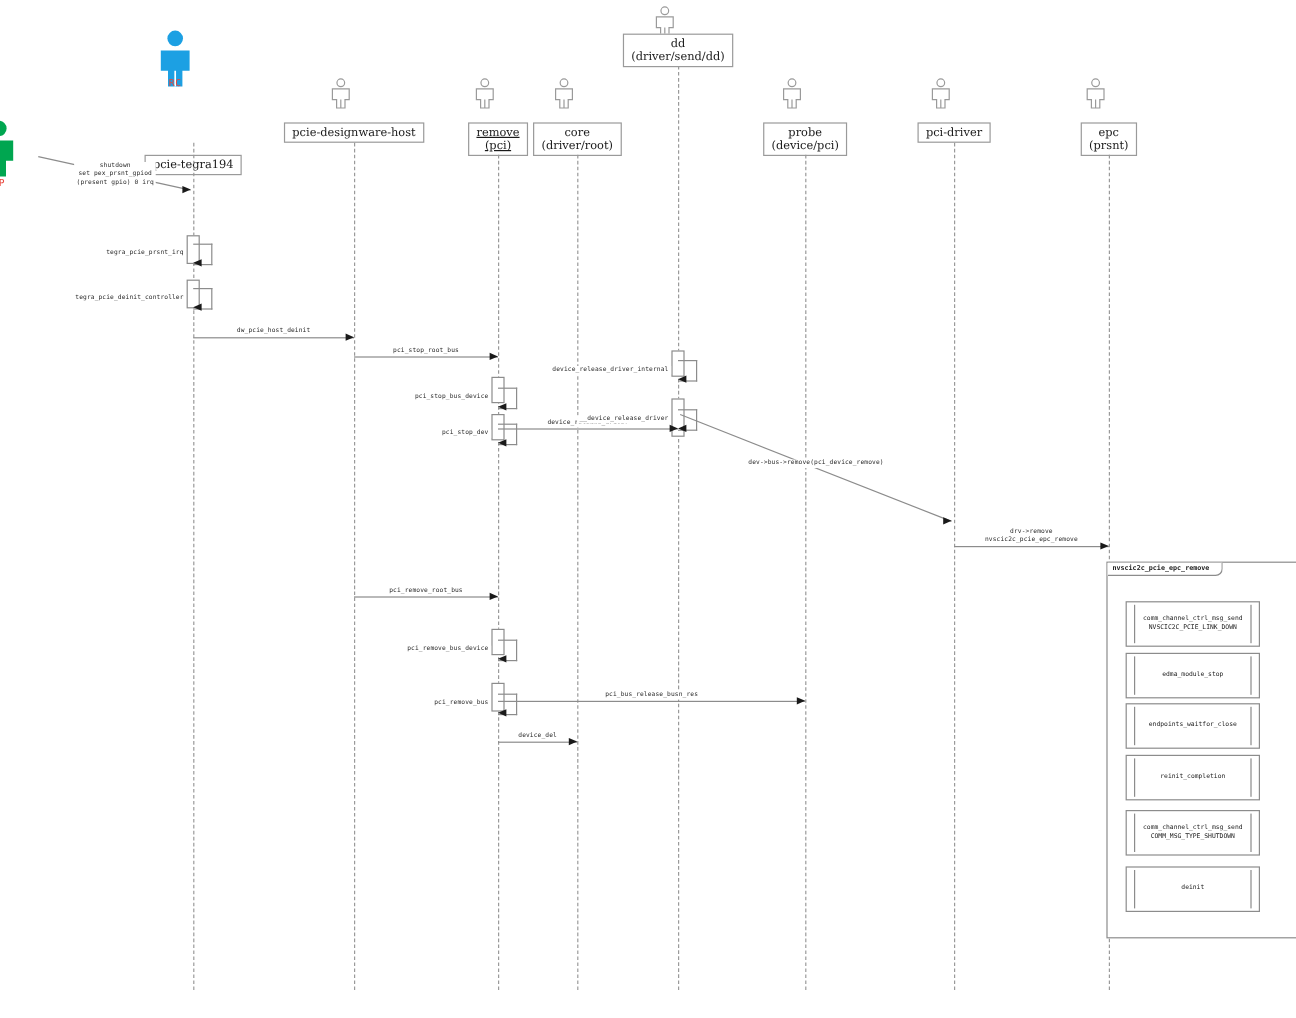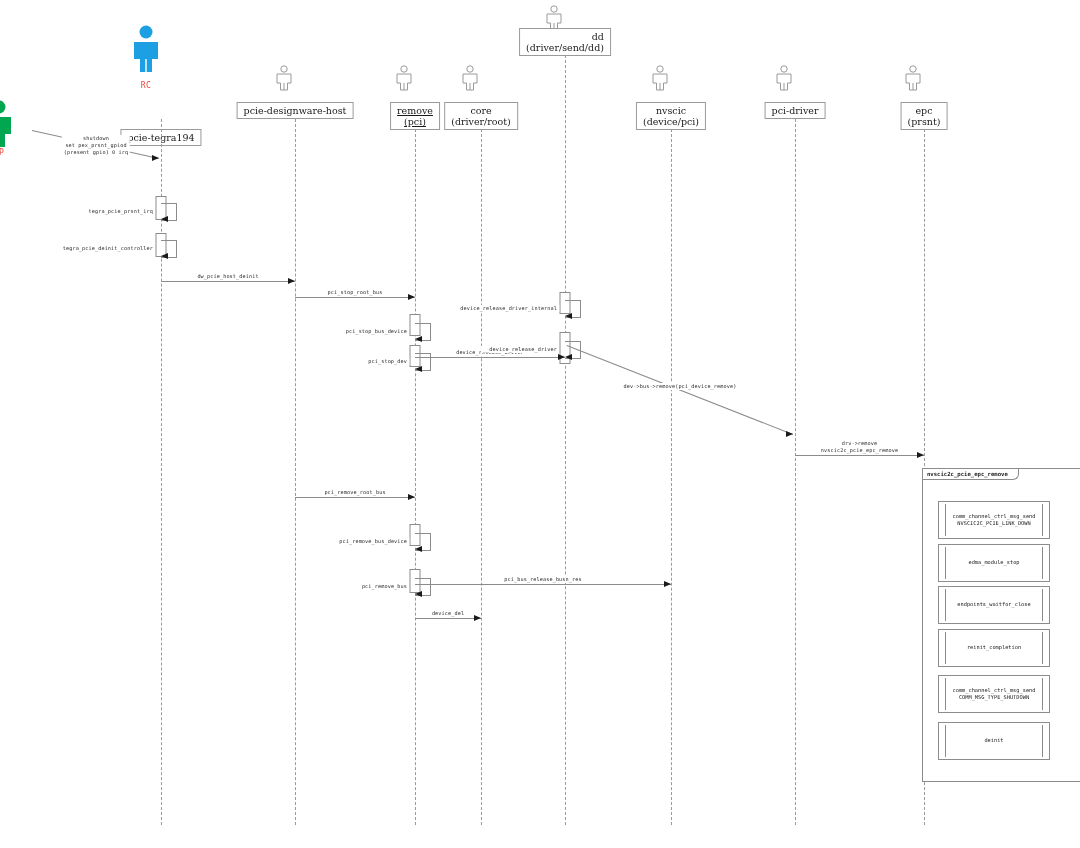--- a/index.html
+++ b/index.html
@@ -88,28 +88,28 @@
         <path d="M4 9 h14 v9 h-3.5 v7 h-7 v-7 H4 Z" fill="#fff" stroke="#9a9a9a" stroke-width="1"></path>
         <line x1="11" y1="18" x2="11" y2="25" stroke="#9a9a9a" stroke-width="1"></line>
       </svg></div>
     <div class="pbox" style="left: 481px; top: 102px;"><span>core</span><span class="l2">(driver/root)</span></div>
     <div class="lifeline" style="left: 481px; top: 129px; height: 696px;"></div>
     <div class="stick" style="left: 554px; top: 5px; width: 22px; height: 26px;"><svg width="22" height="26" viewBox="0 0 22 26">
         <circle cx="11" cy="4" r="3.2" fill="#fff" stroke="#9a9a9a" stroke-width="1"></circle>
         <path d="M4 9 h14 v9 h-3.5 v7 h-7 v-7 H4 Z" fill="#fff" stroke="#9a9a9a" stroke-width="1"></path>
         <line x1="11" y1="18" x2="11" y2="25" stroke="#9a9a9a" stroke-width="1"></line>
       </svg></div>
-    <div class="pbox" style="left: 565px; top: 28px; text-align: right;"><span>dd</span><span class="l2">(driver/send/dd)</span></div>
+    <div class="pbox" style="left: 565px; top: 28px;"><span>dd</span><span class="l2">(driver/send/dd)</span></div>
     <div class="lifeline" style="left: 565px; top: 55px; height: 770px;"></div>
     <div class="stick" style="left: 660px; top: 65px; width: 22px; height: 26px;"><svg width="22" height="26" viewBox="0 0 22 26">
         <circle cx="11" cy="4" r="3.2" fill="#fff" stroke="#9a9a9a" stroke-width="1"></circle>
         <path d="M4 9 h14 v9 h-3.5 v7 h-7 v-7 H4 Z" fill="#fff" stroke="#9a9a9a" stroke-width="1"></path>
         <line x1="11" y1="18" x2="11" y2="25" stroke="#9a9a9a" stroke-width="1"></line>
       </svg></div>
-    <div class="pbox" style="left: 671px; top: 102px;"><span>nvscic</span><span class="l2">(device/pci)</span></div>
+    <div class="pbox" style="left: 671px; top: 102px;"><span>probe</span><span class="l2">(device/pci)</span></div>
     <div class="lifeline" style="left: 671px; top: 129px; height: 696px;"></div>
     <div class="stick" style="left: 784px; top: 65px; width: 22px; height: 26px;"><svg width="22" height="26" viewBox="0 0 22 26">
         <circle cx="11" cy="4" r="3.2" fill="#fff" stroke="#9a9a9a" stroke-width="1"></circle>
         <path d="M4 9 h14 v9 h-3.5 v7 h-7 v-7 H4 Z" fill="#fff" stroke="#9a9a9a" stroke-width="1"></path>
         <line x1="11" y1="18" x2="11" y2="25" stroke="#9a9a9a" stroke-width="1"></line>
       </svg></div>
     <div class="pbox" style="left: 795px; top: 102px;"><span>pci-driver</span></div>
     <div class="lifeline" style="left: 795px; top: 119px; height: 706px;"></div>
     <div class="stick" style="left: 913px; top: 65px; width: 22px; height: 26px;"><svg width="22" height="26" viewBox="0 0 22 26">
         <circle cx="11" cy="4" r="3.2" fill="#fff" stroke="#9a9a9a" stroke-width="1"></circle>
@@ -122,21 +122,21 @@
         <circle cx="15" cy="7" r="6.5" fill="#00a650"></circle>
         <path d="M3 17 h24 v17 h-6 v13 h-12 v-13 H3 Z" fill="#00a650"></path>
         <line x1="15" y1="34" x2="15" y2="47" stroke="#fff" stroke-width="1.4"></line>
       </svg></div>
     <div class="actor-lbl" style="left: -1px; top: 148px;">EP</div>
     <div class="stick" style="left: 146px; top: 25px; width: 30px; height: 48px;"><svg width="30" height="48" viewBox="0 0 30 48">
         <circle cx="15" cy="7" r="6.5" fill="#1ca0e3"></circle>
         <path d="M3 17 h24 v17 h-6 v13 h-12 v-13 H3 Z" fill="#1ca0e3"></path>
         <line x1="15" y1="34" x2="15" y2="47" stroke="#fff" stroke-width="1.4"></line>
       </svg></div>
-    <div class="actor-lbl" style="left: 146px; top: 81px;">RC</div>
+    <div class="actor-lbl" style="left: 146px; top: 65px;">RC</div>
     <div class="act" style="left: 161px; top: 196px; height: 22px;"></div>
     <div class="act" style="left: 161px; top: 233px; height: 22px;"></div>
     <div class="act" style="left: 415px; top: 314px; height: 20px;"></div>
     <div class="act" style="left: 415px; top: 345px; height: 20px;"></div>
     <div class="act" style="left: 565px; top: 292px; height: 20px;"></div>
     <div class="act" style="left: 565px; top: 332px; height: 30px;"></div>
     <div class="act" style="left: 415px; top: 524px; height: 20px;"></div>
     <div class="act" style="left: 415px; top: 569px; height: 22px;"></div>
     <div class="selfcall" style="left: 161px; top: 203px; width: 15px; height: 16px;"></div>
     <div class="head-l" style="left: 161px; top: 215.5px;"></div>

